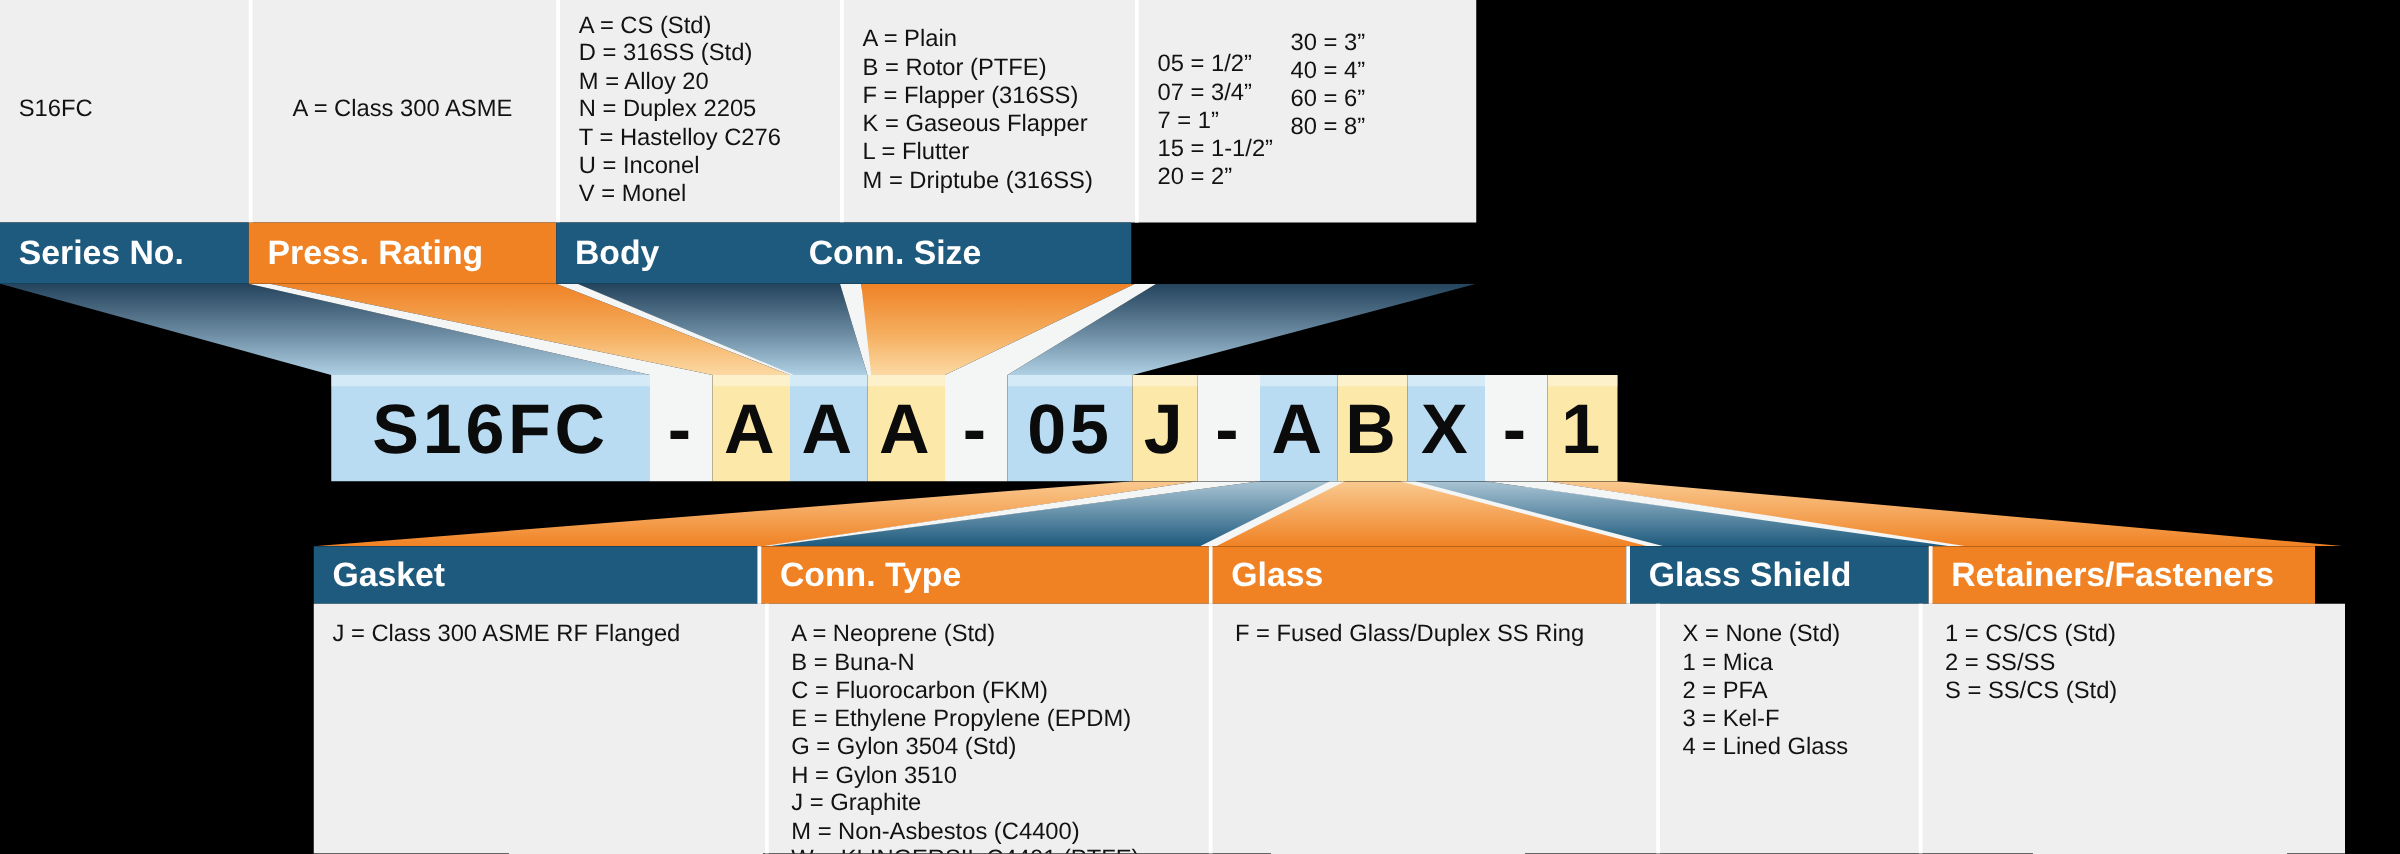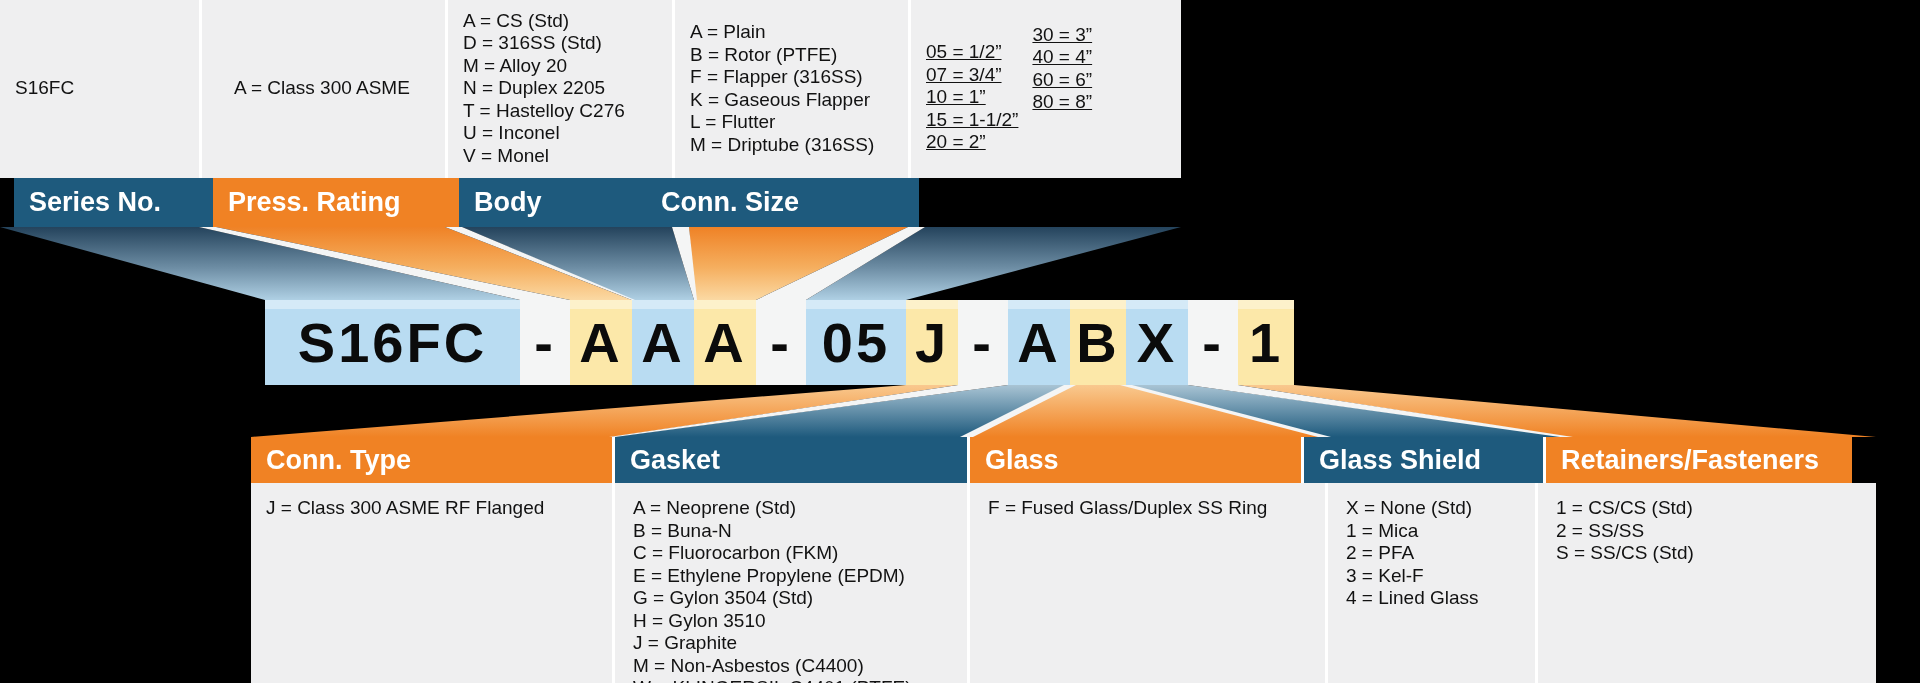--- a/index.html
+++ b/index.html
@@ -6,27 +6,27 @@
   .stage{position:relative;width:1920px;height:683px;background:#000;overflow:hidden;
          font-family:"Liberation Sans",sans-serif;color:#121212;}
 
   
   .top-panel{position:absolute;left:0;top:0;width:1181px;height:178px;background:#EFEFF0;
              display:flex;box-sizing:border-box;}
   .tcol{box-sizing:border-box;display:flex;flex-direction:column;justify-content:center;
         padding:6px 4px 7px 15px;font-size:19px;line-height:22.5px;white-space:nowrap;}
   .tcol + .tcol{border-left:3px solid #FFFFFF;}
   .tcol-0{width:199px;}.tcol-1{width:246px;padding-left:32px;}.tcol-2{width:227px;}.tcol-3{width:236px;}.tcol-4{width:273px;}
-  .subcols{display:flex;align-items:flex-end;text-decoration:underline;}
+  .subcols{display:flex;align-items:flex-end;}
   .subcol{display:flex;flex-direction:column;}
   .subcol-2{margin-left:14px;margin-bottom:40px;}
 
   
   .band{position:absolute;display:flex;}
-  .top-band{left:14px;top:178px;width:1181px;height:49px;}
+  .top-band{left:0;top:178px;width:1181px;height:49px;}
   .band-cell{box-sizing:border-box;padding-left:15px;color:#fff;font-weight:bold;
              font-size:27px;line-height:49px;white-space:nowrap;}
   .c-blue-band{background:#1E5A7D;}
   .c-orange-band{background:#F08224;}
   .tb-0{width:199px;}.tb-1{width:246px;}.tb-2{width:187px;}.tb-3{width:236px;}.tb-4{width:273px;}
 
   .bottom-band{left:251px;top:437px;width:1625px;height:46px;}
   .bottom-band .band-cell{line-height:46px;}
   .bottom-band .band-cell + .band-cell{border-left:3px solid #fff;}
   .bb-0{width:361px;}.bb-1{width:355px;}.bb-2{width:334px;}.bb-3{width:242px;}.bb-4{width:309px;}
@@ -84,21 +84,21 @@
         <div>F = Flapper (316SS)</div>
         <div>K = Gaseous Flapper</div>
         <div>L = Flutter</div>
         <div>M = Driptube (316SS)</div>
       </div>
     <div class="tcol tcol-4">
       <div class="subcols">
         <div class="subcol" id="tcol-4a">
             <div>05 = 1/2”</div>
             <div>07 = 3/4”</div>
-            <div>10 = 1”</div>
+            <div>7 = 1”</div>
             <div>15 = 1-1/2”</div>
             <div>20 = 2”</div>
           </div>
         <div class="subcol subcol-2" id="tcol-4b">
             <div>30 = 3”</div>
             <div>40 = 4”</div>
             <div>60 = 6”</div>
             <div>80 = 8”</div>
           </div>
       </div>
@@ -147,22 +147,22 @@
     <div class="beam beam-orange-up" style="clip-path:polygon(1070px 0,1126px 0,1325px 100%,967px 100%);"></div>
     <div class="beam beam-blue-up" style="clip-path:polygon(1126px 0,1188px 0,1567px 100%,1325px 100%);"></div>
     <div class="beam beam-orange-up" style="clip-path:polygon(1238px 0,1294px 0,1876px 100%,1567px 100%);"></div>
     <div class="beam beam-white" style="clip-path:polygon(958px 0,1008px 0,615px 100%,609px 100%);"></div>
     <div class="beam beam-white" style="clip-path:polygon(1064px 0,1076px 0,973px 100%,960px 100%);"></div>
     <div class="beam beam-white" style="clip-path:polygon(1120px 0,1132px 0,1331px 100%,1318px 100%);"></div>
     <div class="beam beam-white" style="clip-path:polygon(1188px 0,1238px 0,1573px 100%,1560px 100%);"></div>
   </div>
 
   <div class="band bottom-band">
+    <div class="band-cell c-blue-band bb-1">Gasket</div>
     <div class="band-cell c-orange-band bb-0">Conn. Type</div>
-    <div class="band-cell c-blue-band bb-1">Gasket</div>
     <div class="band-cell c-orange-band bb-2">Glass</div>
     <div class="band-cell c-blue-band bb-3">Glass Shield</div>
     <div class="band-cell c-orange-band bb-4">Retainers/Fasteners</div>
   </div>
 
   <div class="bottom-panel">
     <div class="bcol bcol-0" id="bcol-0">
         <div>J = Class 300 ASME RF Flanged</div>
       </div>
     <div class="bcol bcol-1" id="bcol-1">

